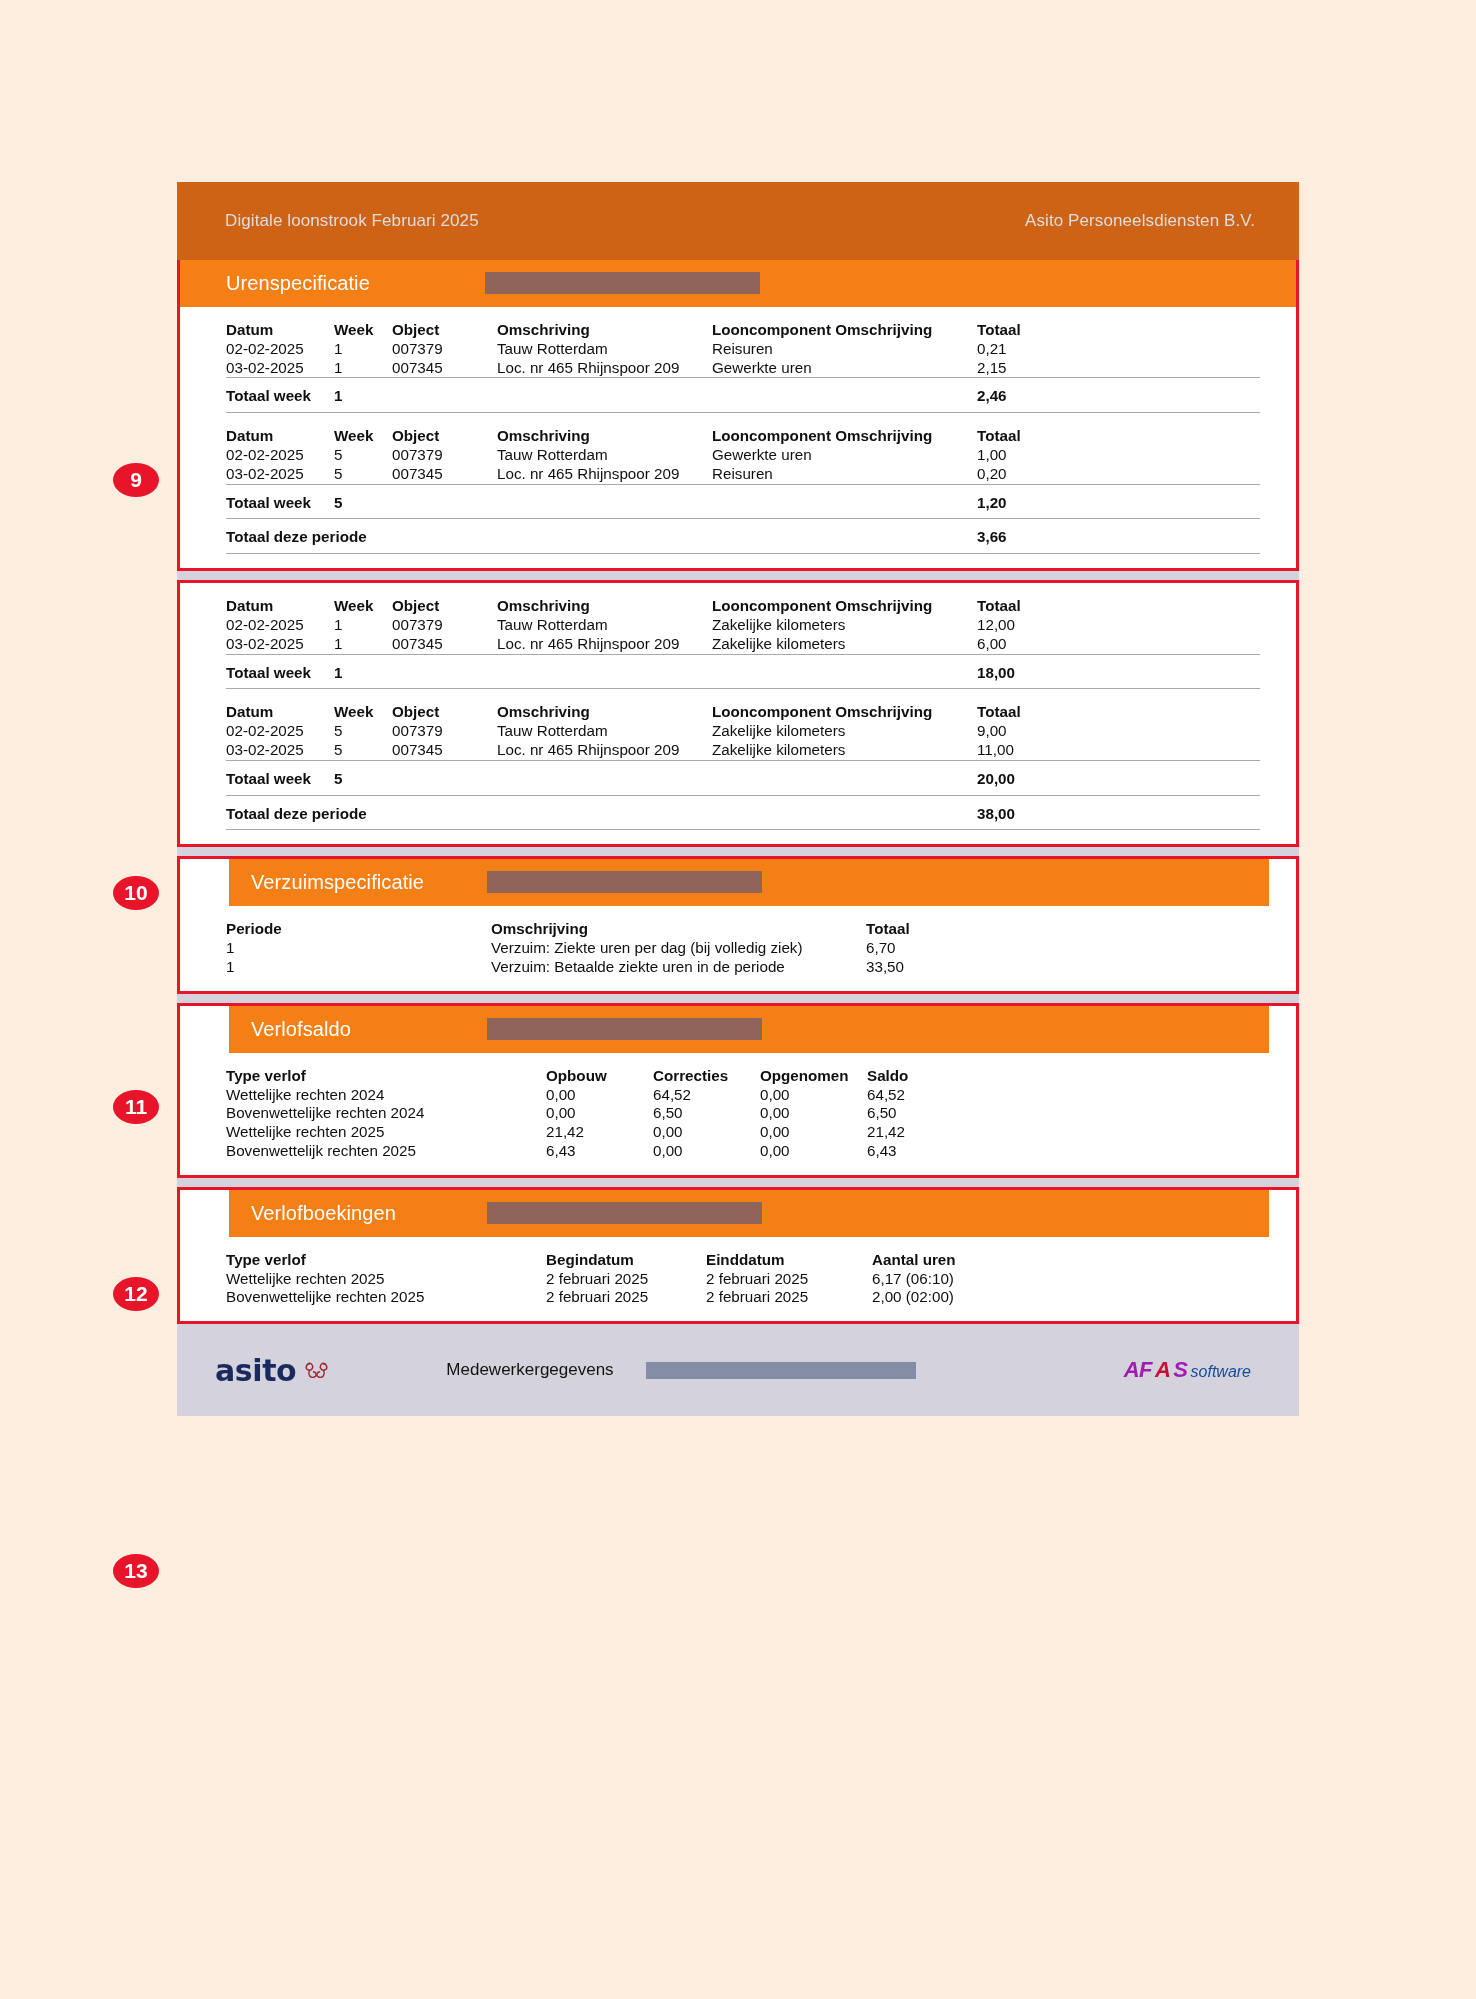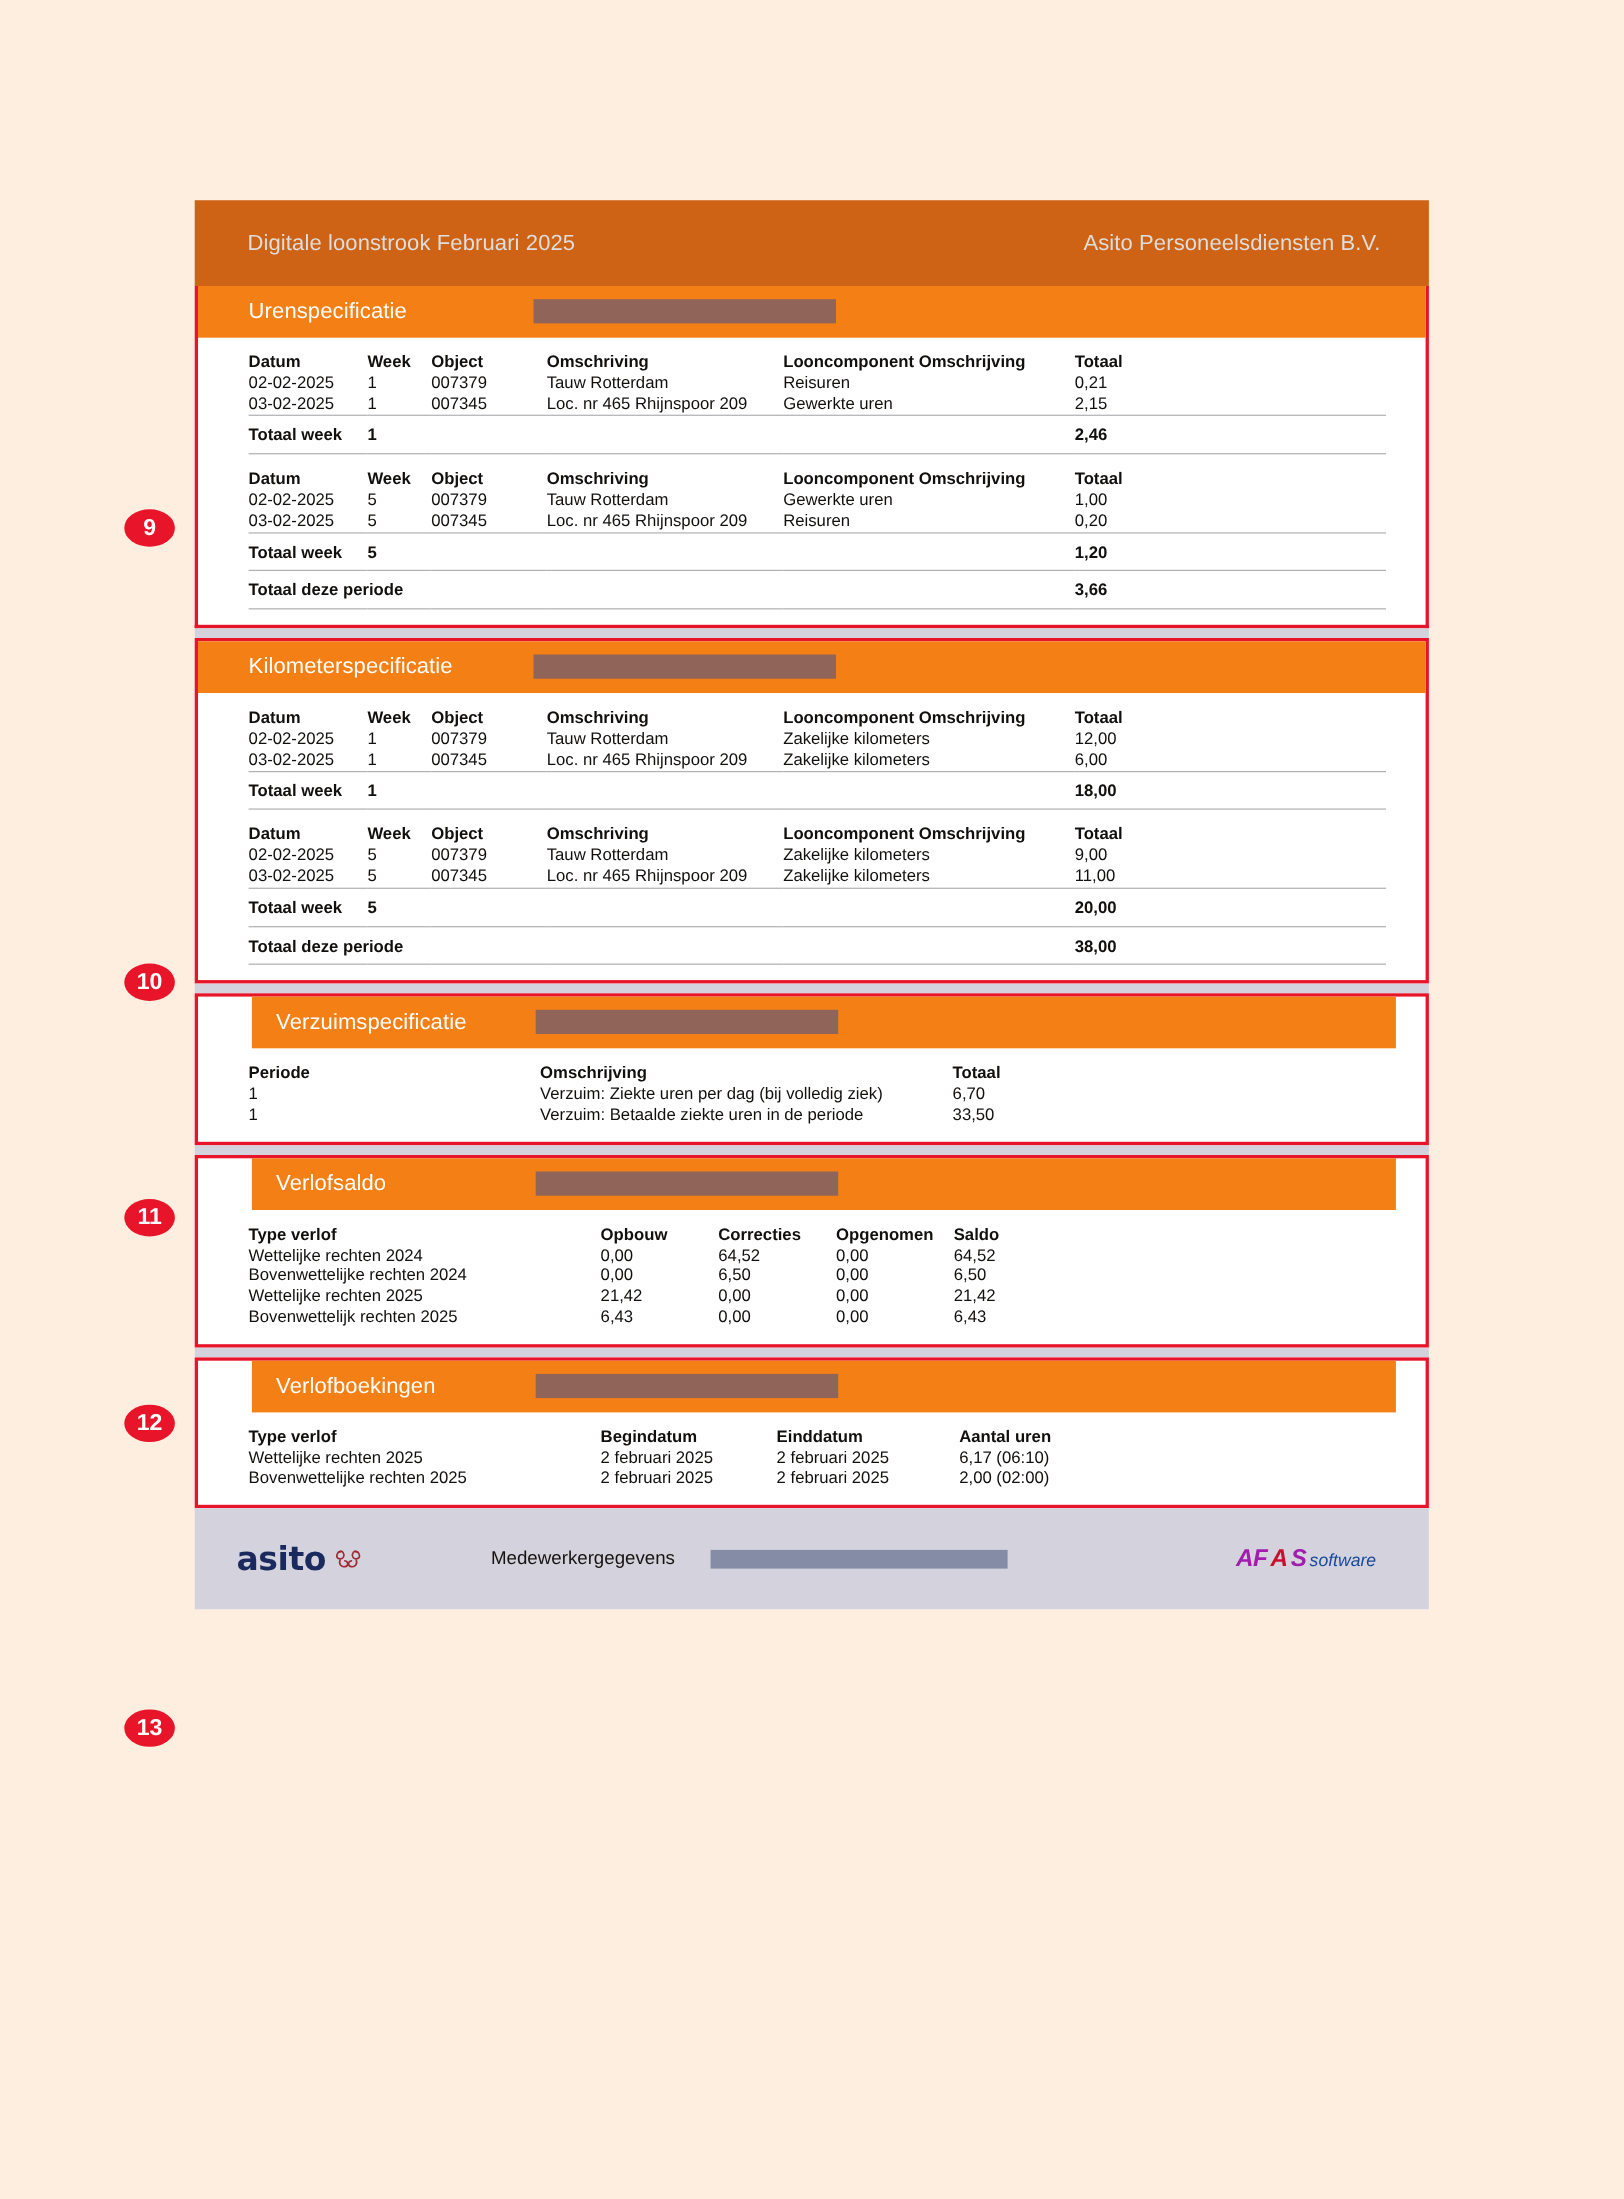--- a/index.html
+++ b/index.html
@@ -31,21 +31,21 @@
     height: 78px;
     display: flex;
     align-items: center;
     justify-content: space-between;
     padding: 0 44px 0 48px;
     box-sizing: border-box;
   }
   .titlebar .t-left,
   .titlebar .t-right {
     color: #dedede;
-    font-size: 20px;
+    font-size: 17px;
     letter-spacing: 0.1px;
     white-space: nowrap;
   }
 
   
   .block {
     border: 3px solid #e8142a;
     background: #ffffff;
     box-sizing: border-box;
     position: relative;
@@ -317,24 +317,20 @@
               <td colspan="6"></td>
             </tr>
       </tbody>
         </table>
     </div>
   </div>
 
   <div class="gap"></div>
 
   <div class="block">
-    <div class="sec-head full">
-      <div class="sec-title">Kilometerspecificatie</div>
-      <div class="redact"></div>
-    </div>
 
     <div class="tbl-wrap">
       <table class="spec">
         <tbody>
             <tr class="spacer-row">
               <td colspan="6"></td>
             </tr>
         <tr>
           <th class="c-datum">Datum</th>
           <th class="c-week">Week</th>

